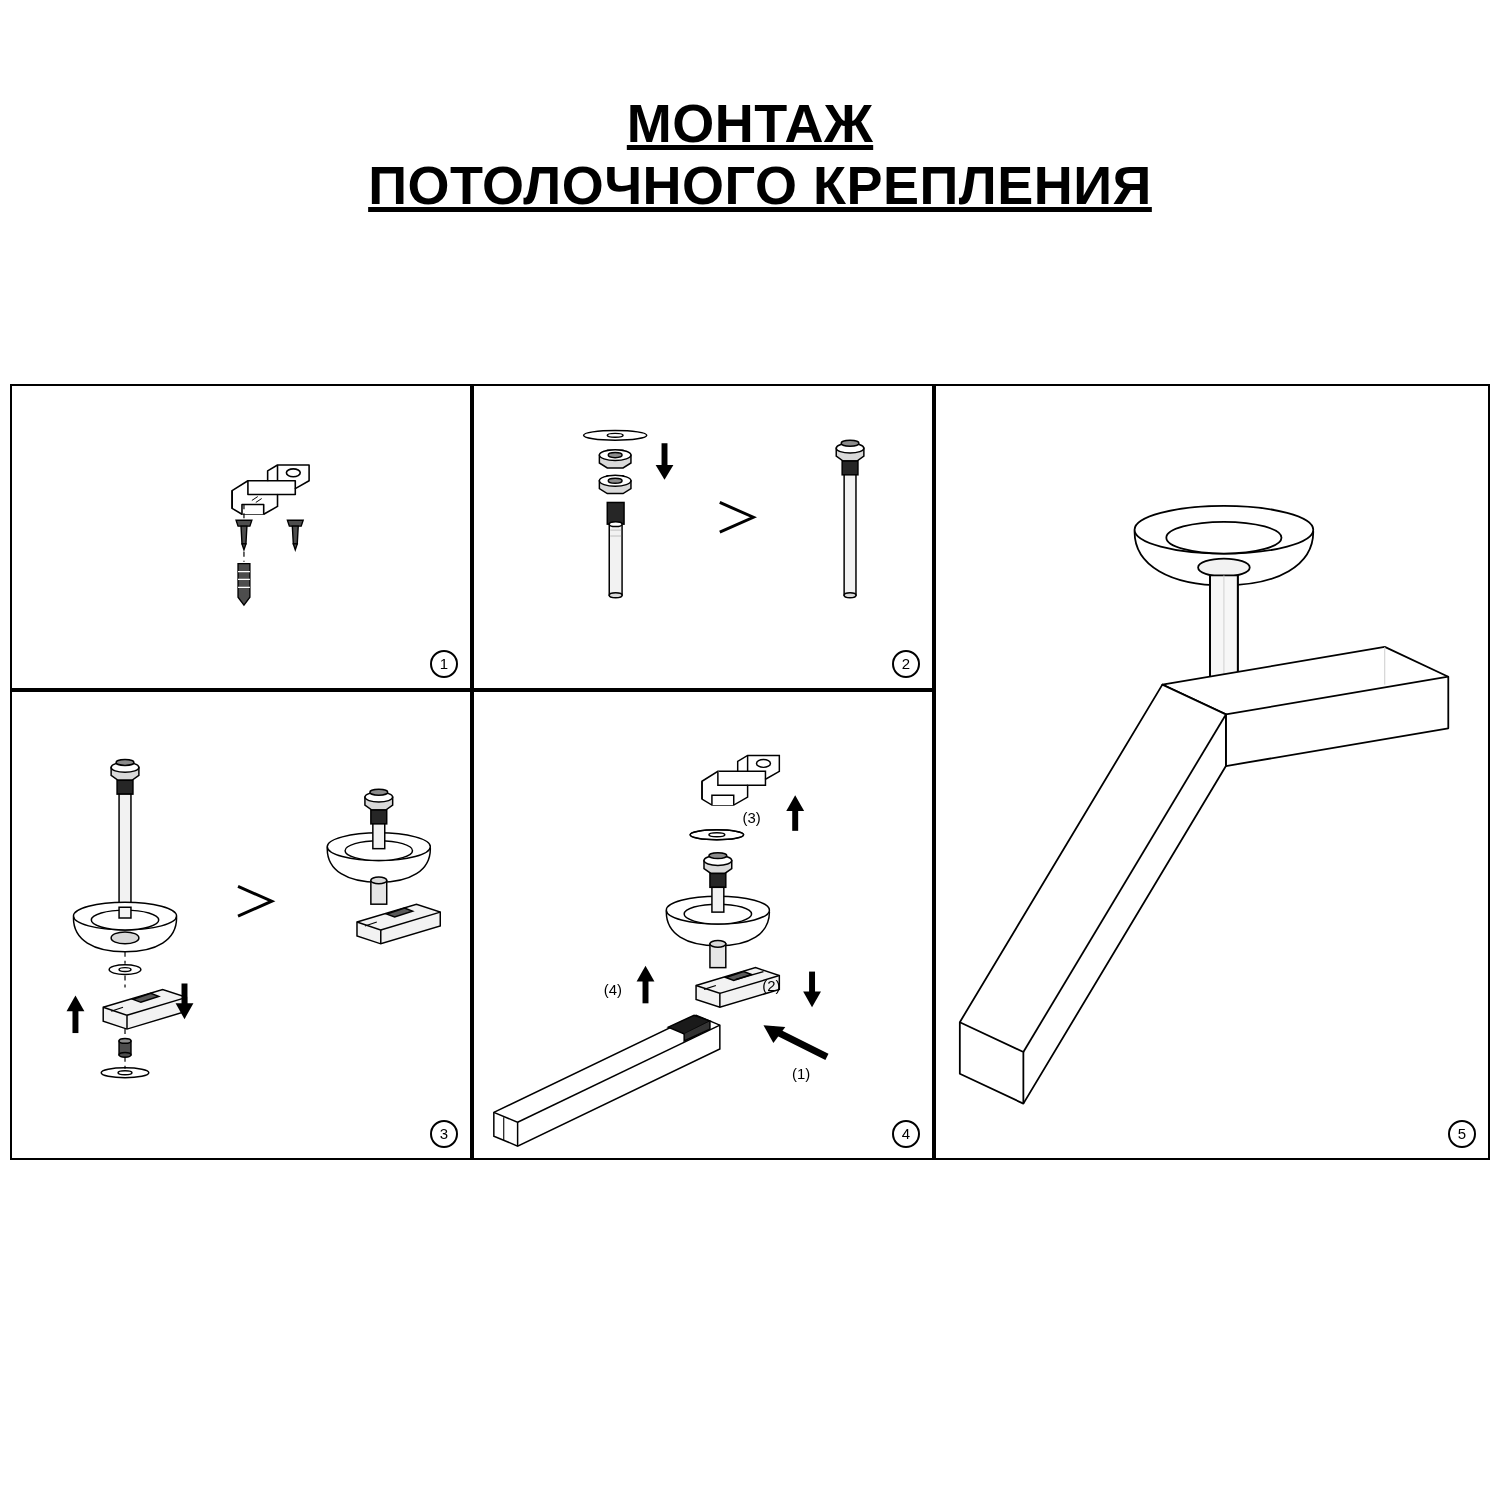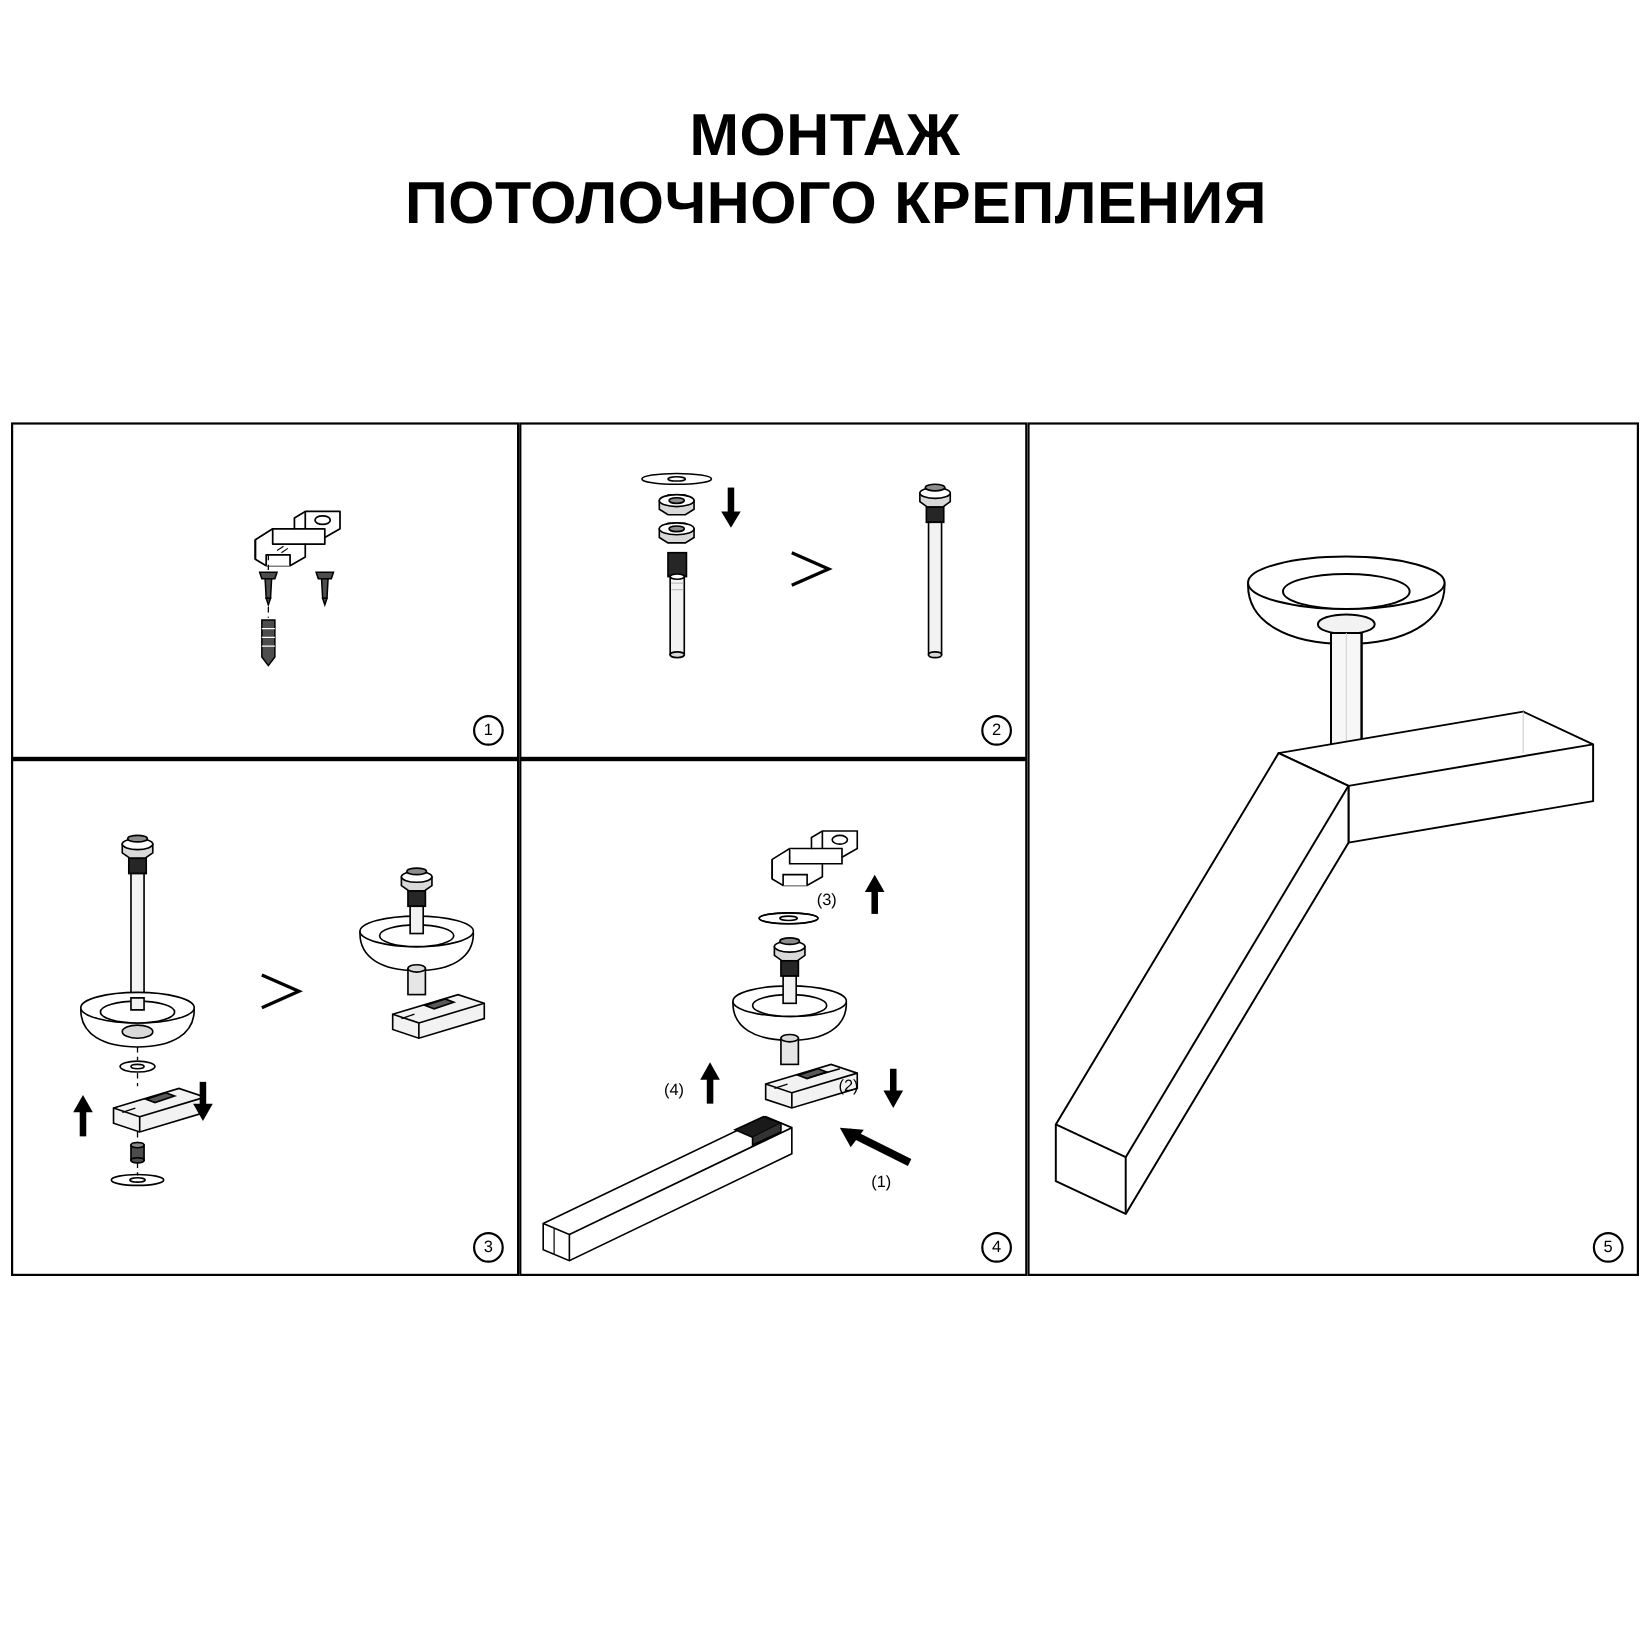--- a/index.html
+++ b/index.html
@@ -23,20 +23,21 @@
   .title {
     position: absolute;
     left: 0;
     top: 92px;
     width: 1500px;
     text-align: center;
     font-weight: bold;
     font-size: 54px;
     line-height: 62px;
     letter-spacing: 0.5px;
+    text-decoration: underline;
   }
   .title .line2 { display: block; margin-left: 20px; }
 
   .grid {
     position: absolute;
     left: 10px;
     top: 384px;
     width: 1480px;
     height: 776px;
   }

